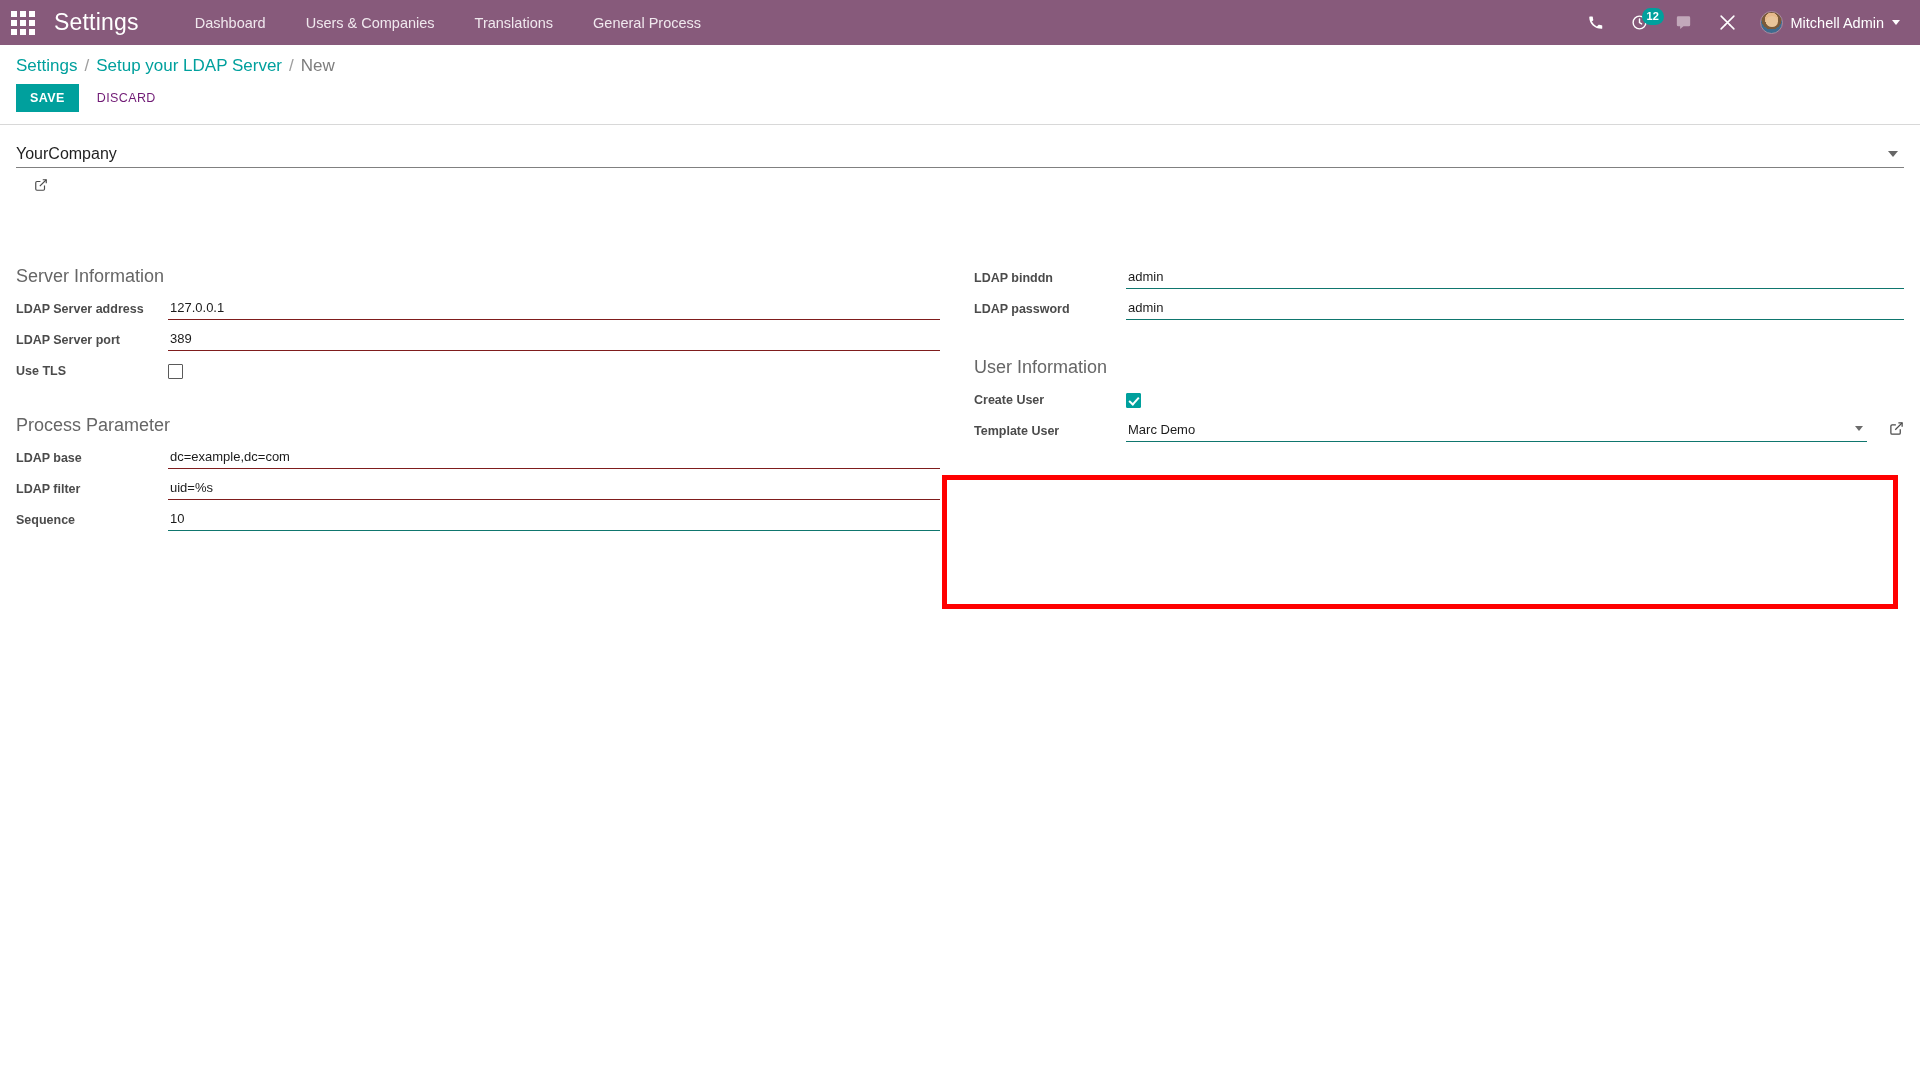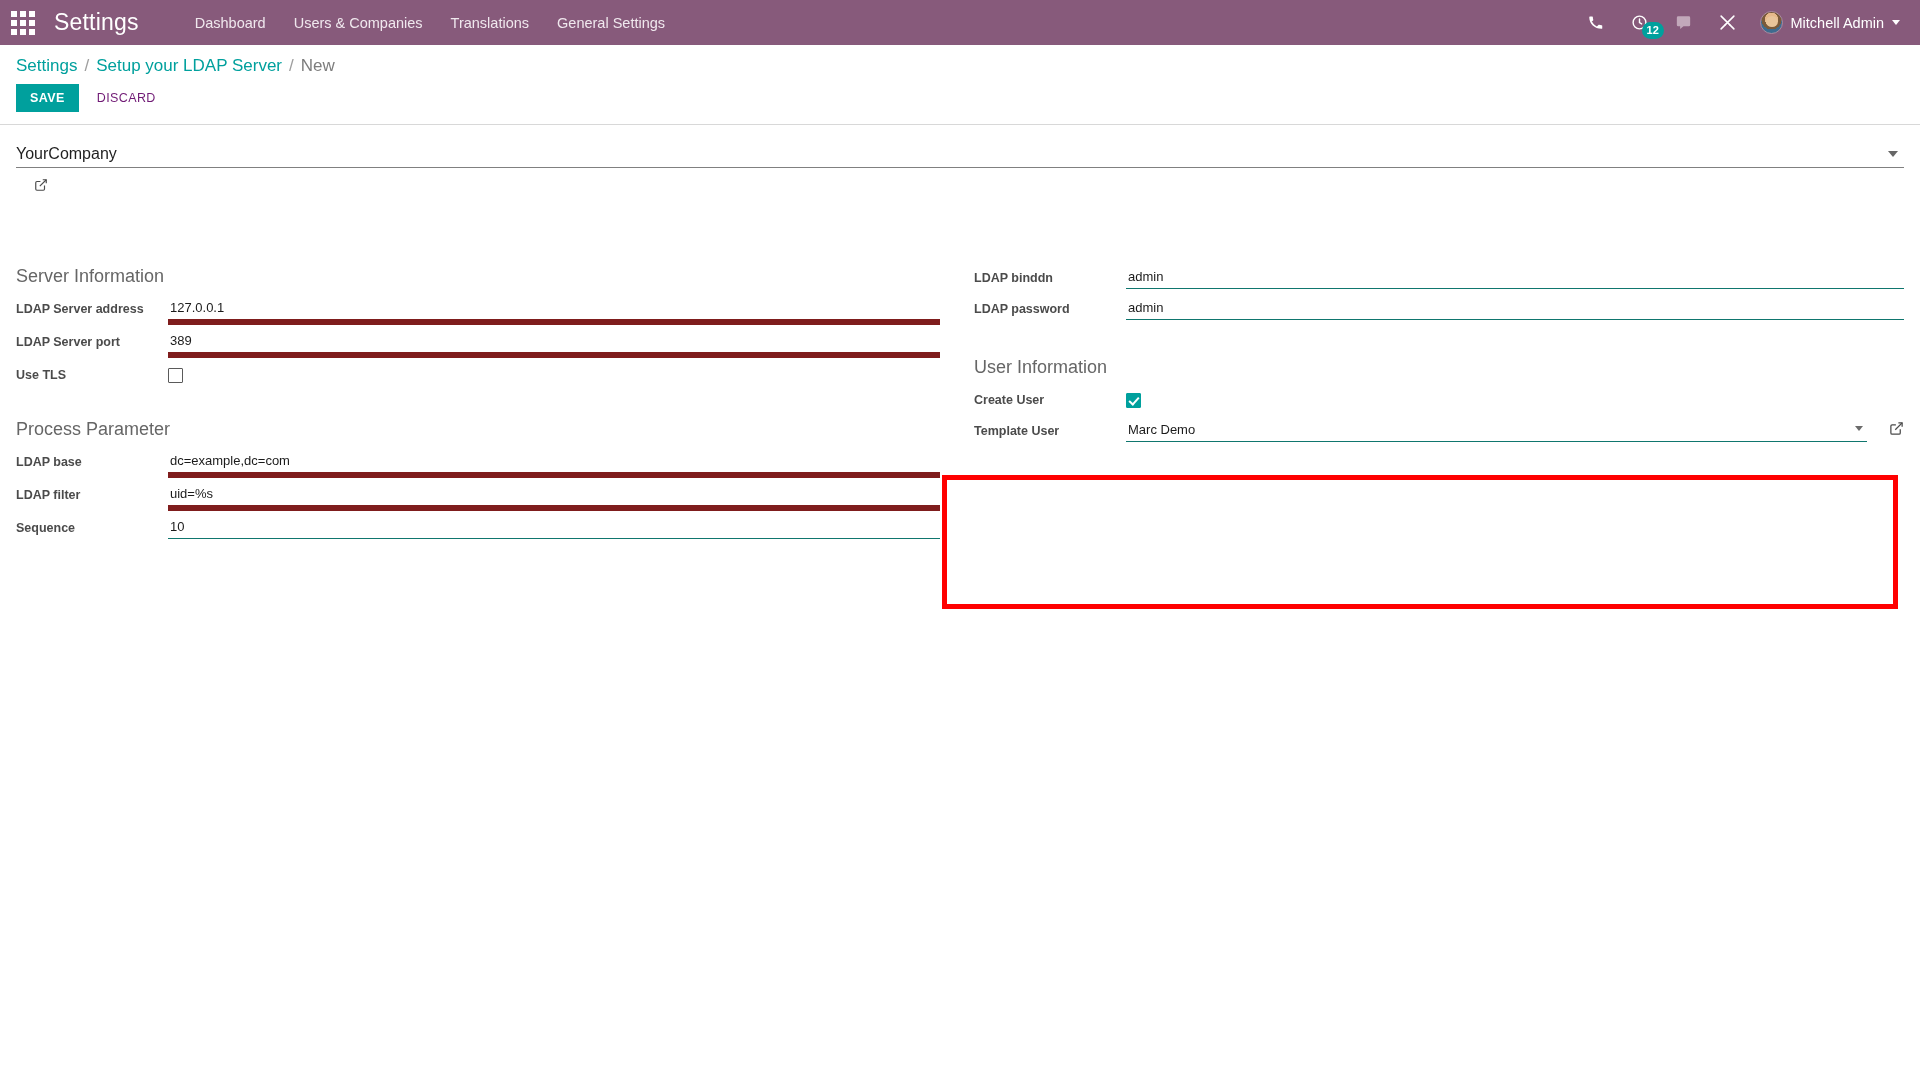--- a/index.html
+++ b/index.html
@@ -32,41 +32,41 @@
   }
   .apps-grid i { background: #ffffff; display: block; width: 6px; height: 6px; }
   .brand {
     font-size: 23px;
     font-weight: 400;
     letter-spacing: .2px;
     margin-right: 42px;
     color: #fff;
     white-space: nowrap;
   }
-  .menu-items { display: flex; align-items: flex-end; gap: 0; }
+  .menu-items { display: flex; align-items: flex-end; gap: 12px; }
   .menu-item {
     font-size: 14.5px;
     color: #f0e8ee;
     padding: 6px 14px;
     white-space: nowrap;
     cursor: pointer;
   }
   .nav-spacer { flex: 1 1 auto; }
   .sys-icons { display: flex; align-items: center; gap: 0; }
   .sys-icon {
     width: 44px; height: 45px;
     display: flex; align-items: center; justify-content: center;
     cursor: pointer; position: relative;
     color: #ffffff;
   }
   .sys-icon.dim { color: #c2a8ba; }
   .sys-icon svg { display: block; }
   .badge {
     position: absolute;
-    top: 22px; left: 24px;
+    top: 8px; left: 24px;
     background: #00A09D;
     color: #fff;
     font-size: 11px;
     font-weight: bold;
     line-height: 1;
     padding: 3px 5px 3px 5px;
     border-radius: 9px;
     min-width: 18px;
     text-align: center;
   }
@@ -194,21 +194,21 @@
     font-size: 12.5px;
     font-weight: bold;
     color: #4b4b4b;
     padding-top: 5px;
     line-height: 1.2;
   }
   .field-value { flex: 1 1 auto; position: relative; }
   .field-input {
     width: 100%;
     border: none;
-    border-bottom: 6px solid #7f1d1d;
+    border-bottom: 1px solid #7f1d1d;
     background: transparent;
     font-size: 13px;
     font-family: inherit;
     color: #1b1b1b;
     padding: 3px 2px 4px 2px;
     outline: none;
   }
   .field-input.light { border-bottom: 1px solid #0f766e; }
   .checkbox {
     width: 15px; height: 15px;
@@ -283,21 +283,21 @@
       <i></i>
       <i></i>
   </div>
 
   <div class="brand">Settings</div>
 
   <div class="menu-items">
     <div class="menu-item">Dashboard</div>
     <div class="menu-item">Users &amp; Companies</div>
     <div class="menu-item">Translations</div>
-    <div class="menu-item">General Settings</div>
+    <div class="menu-item">General Process</div>
   </div>
 
   <div class="nav-spacer"></div>
 
   <div class="sys-icons">
 
     <div class="sys-icon">
       <svg width="15" height="15" viewBox="0 0 24 24" fill="currentColor">
         <path d="M6.6 10.8c1.7 3.3 4.3 5.9 7.6 7.6l2.5-2.5c.3-.3.8-.4 1.2-.3 1.2.4 2.5.6 3.9.6.6 0 1 .4 1 1V21c0 .6-.4 1-1 1C10.3 22 2 13.7 2 3.5c0-.6.4-1 1-1h3.8c.6 0 1 .4 1 1 0 1.3.2 2.6.6 3.9.1.4 0 .8-.3 1.2l-2.5 2.2z"></path>
       </svg>

